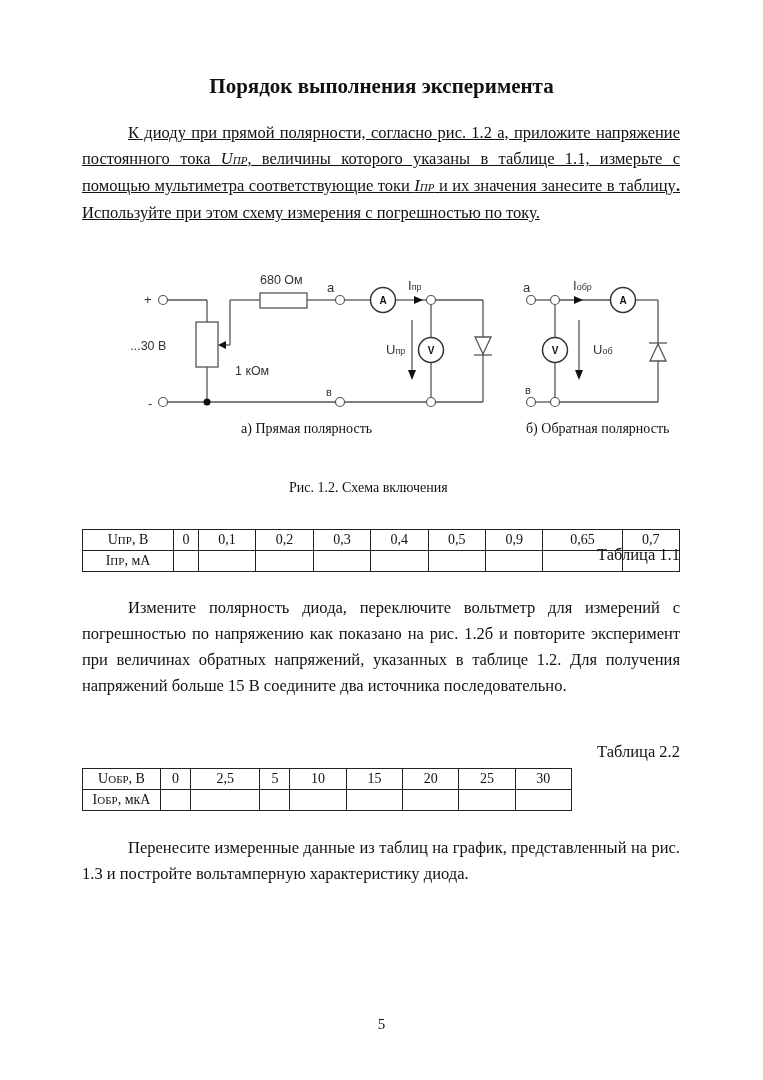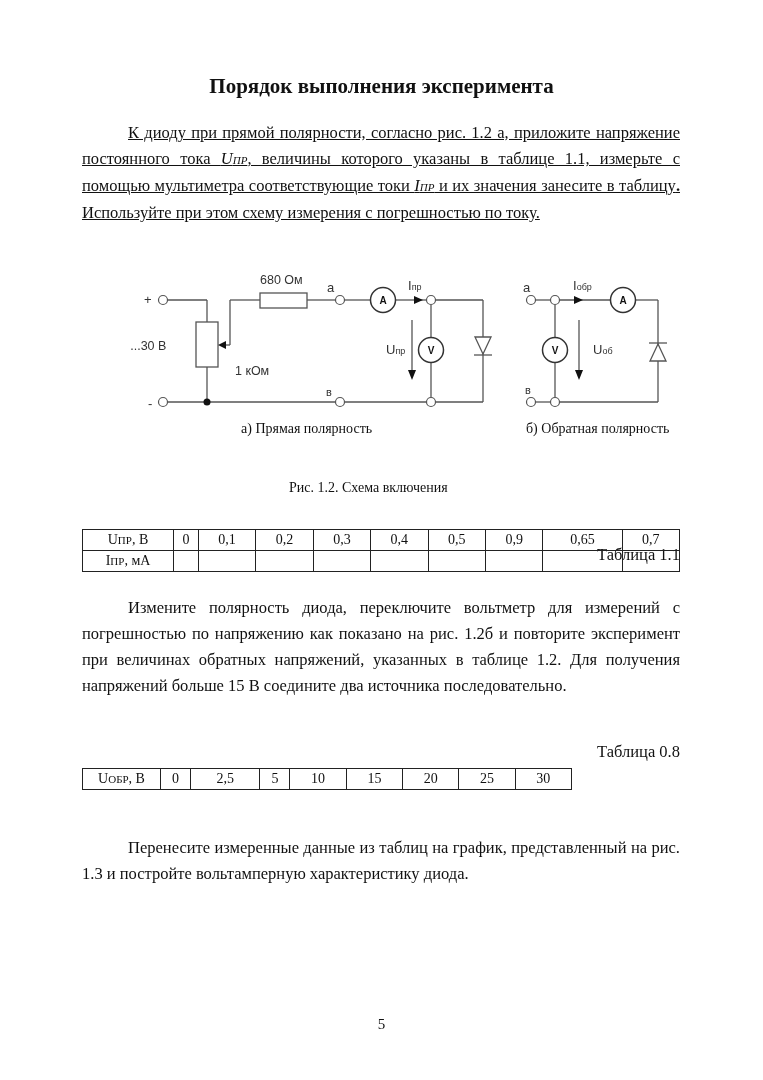--- a/index.html
+++ b/index.html
@@ -145,34 +145,45 @@
     <td></td>
     <td></td>
   </tr>
 </tbody>
   </table>
 
 <div class="abs para" style="top:595px;">
   <span class="indent"></span><span>Измените полярность диода, переключите вольтметр для измерений с погрешностью по напряжению как показано на рис. 1.2б и повторите эксперимент при величинах обратных напряжений, указанных в таблице 1.2. Для получения напряжений больше 15 В соедините два источника последовательно.</span>
 </div>
 
-<div class="abs tcap" style="top:742px; left:480px; width:200px;">Таблица 0.8</div>
+<div class="abs tcap" style="top:742px; left:480px; width:200px;">Таблица 2.2</div>
 <table class="abs dt" style="top:768px; left:82px; width:490px;">
   <tbody>
       <tr>
     <td style="width:77px;"><span>U</span><span class="sub">ОБР</span><span>, В</span></td>
     <td>0</td>
     <td>2,5</td>
     <td>5</td>
     <td>10</td>
     <td>15</td>
     <td>20</td>
     <td>25</td>
     <td>30</td>
   </tr>
+  <tr>
+    <td><span>I</span><span class="sub">ОБР</span><span>, мкА</span></td>
+    <td></td>
+    <td></td>
+    <td></td>
+    <td></td>
+    <td></td>
+    <td></td>
+    <td></td>
+    <td></td>
+  </tr>
 </tbody>
   </table>
 
 <div class="abs para" style="top:835px;">
   <span class="indent"></span><span>Перенесите измеренные данные из таблиц на график, представленный на рис. 1.3 и постройте вольтамперную характеристику диода.</span>
 </div>
 
 <div class="abs pagenum">5</div>
 
 </body></html>

